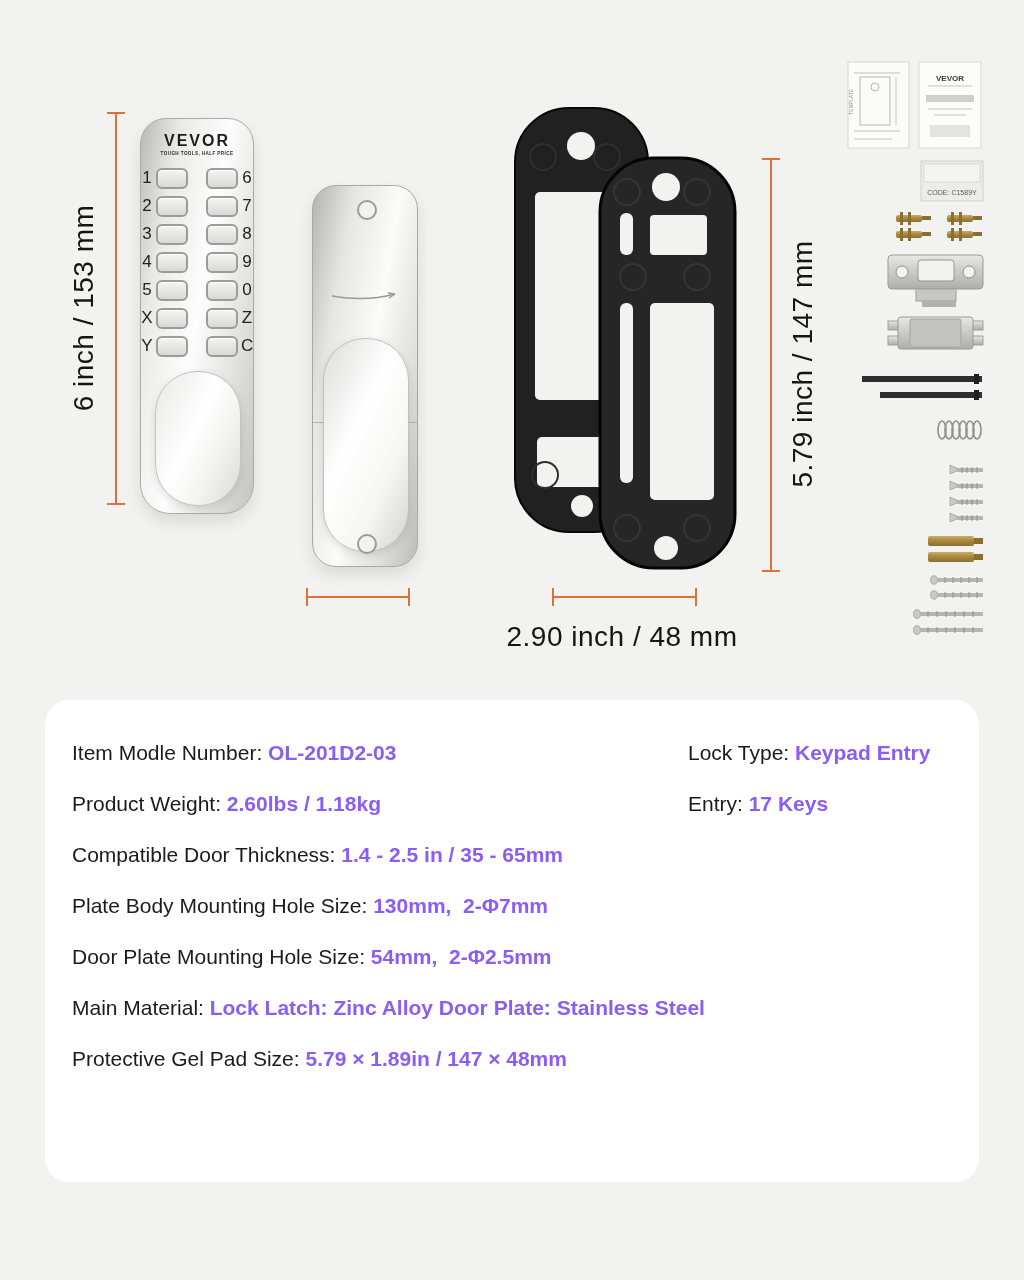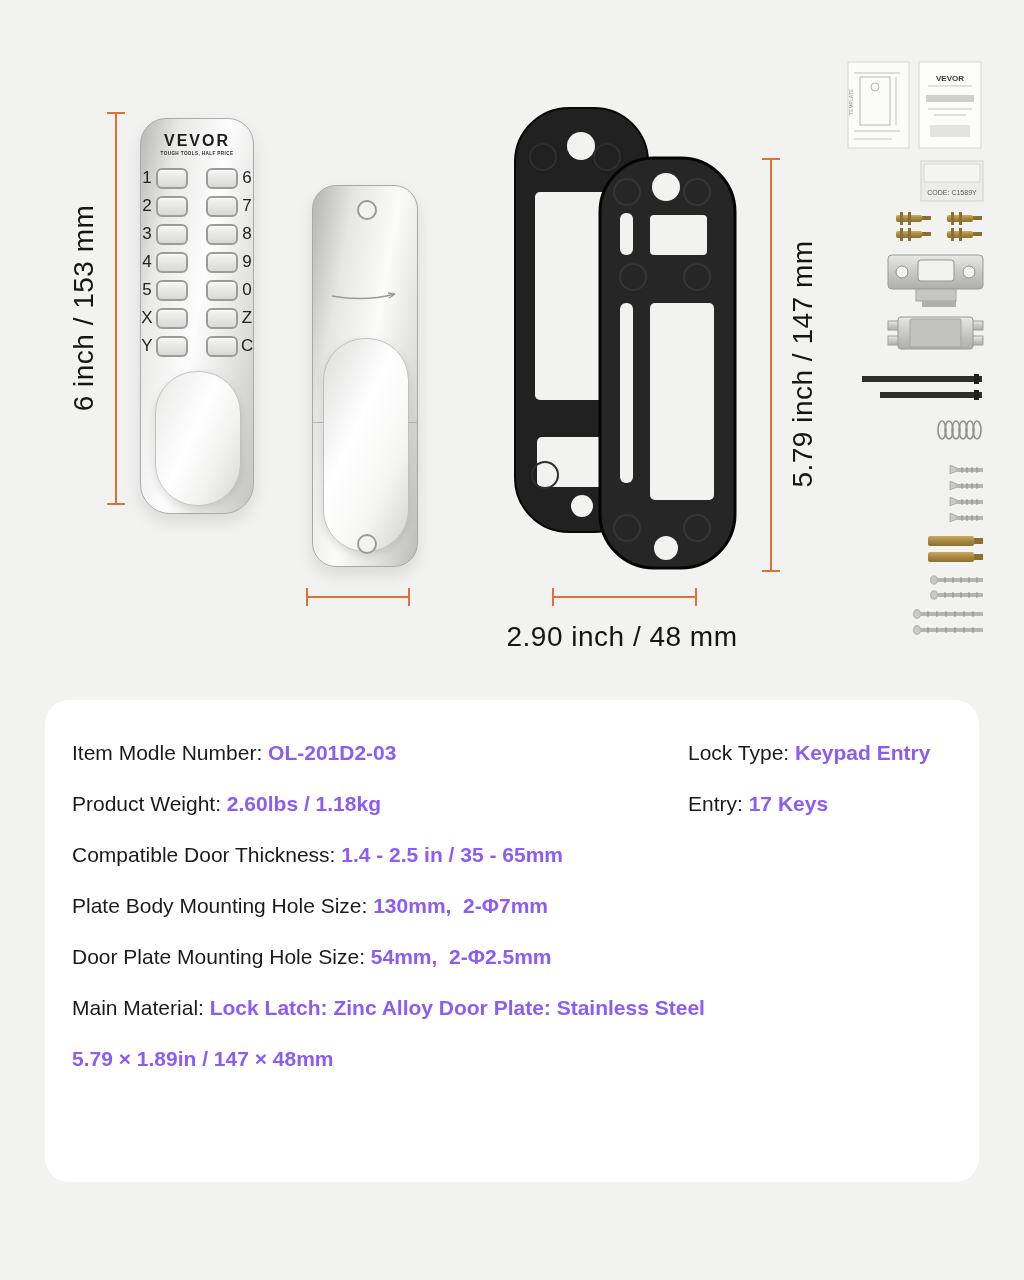--- a/index.html
+++ b/index.html
@@ -376,19 +376,19 @@
 </div>
 
 <div class="spec-card">
   <div class="spec-col left">
     <div class="spec-row"><span class="lbl">Item Modle Number: </span><span class="val">OL-201D2-03</span></div>
     <div class="spec-row"><span class="lbl">Product Weight: </span><span class="val">2.60lbs / 1.18kg</span></div>
     <div class="spec-row"><span class="lbl">Compatible Door Thickness: </span><span class="val">1.4 - 2.5 in / 35 - 65mm</span></div>
     <div class="spec-row"><span class="lbl">Plate Body Mounting Hole Size: </span><span class="val">130mm,  2-Φ7mm</span></div>
     <div class="spec-row"><span class="lbl">Door Plate Mounting Hole Size: </span><span class="val">54mm,  2-Φ2.5mm</span></div>
     <div class="spec-row"><span class="lbl">Main Material: </span><span class="val">Lock Latch: Zinc Alloy Door Plate: Stainless Steel</span></div>
-    <div class="spec-row"><span class="val">5.79 × 1.89in / 147 × 48mm</span></div>
+    <div class="spec-row"><span class="lbl">Protective Gel Pad Size: </span><span class="val">5.79 × 1.89in / 147 × 48mm</span></div>
   </div>
   <div class="spec-col right">
     <div class="spec-row"><span class="lbl">Lock Type: </span><span class="val">Keypad Entry</span></div>
     <div class="spec-row"><span class="lbl">Entry: </span><span class="val">17 Keys</span></div>
   </div>
 </div>
 
 </body></html>

